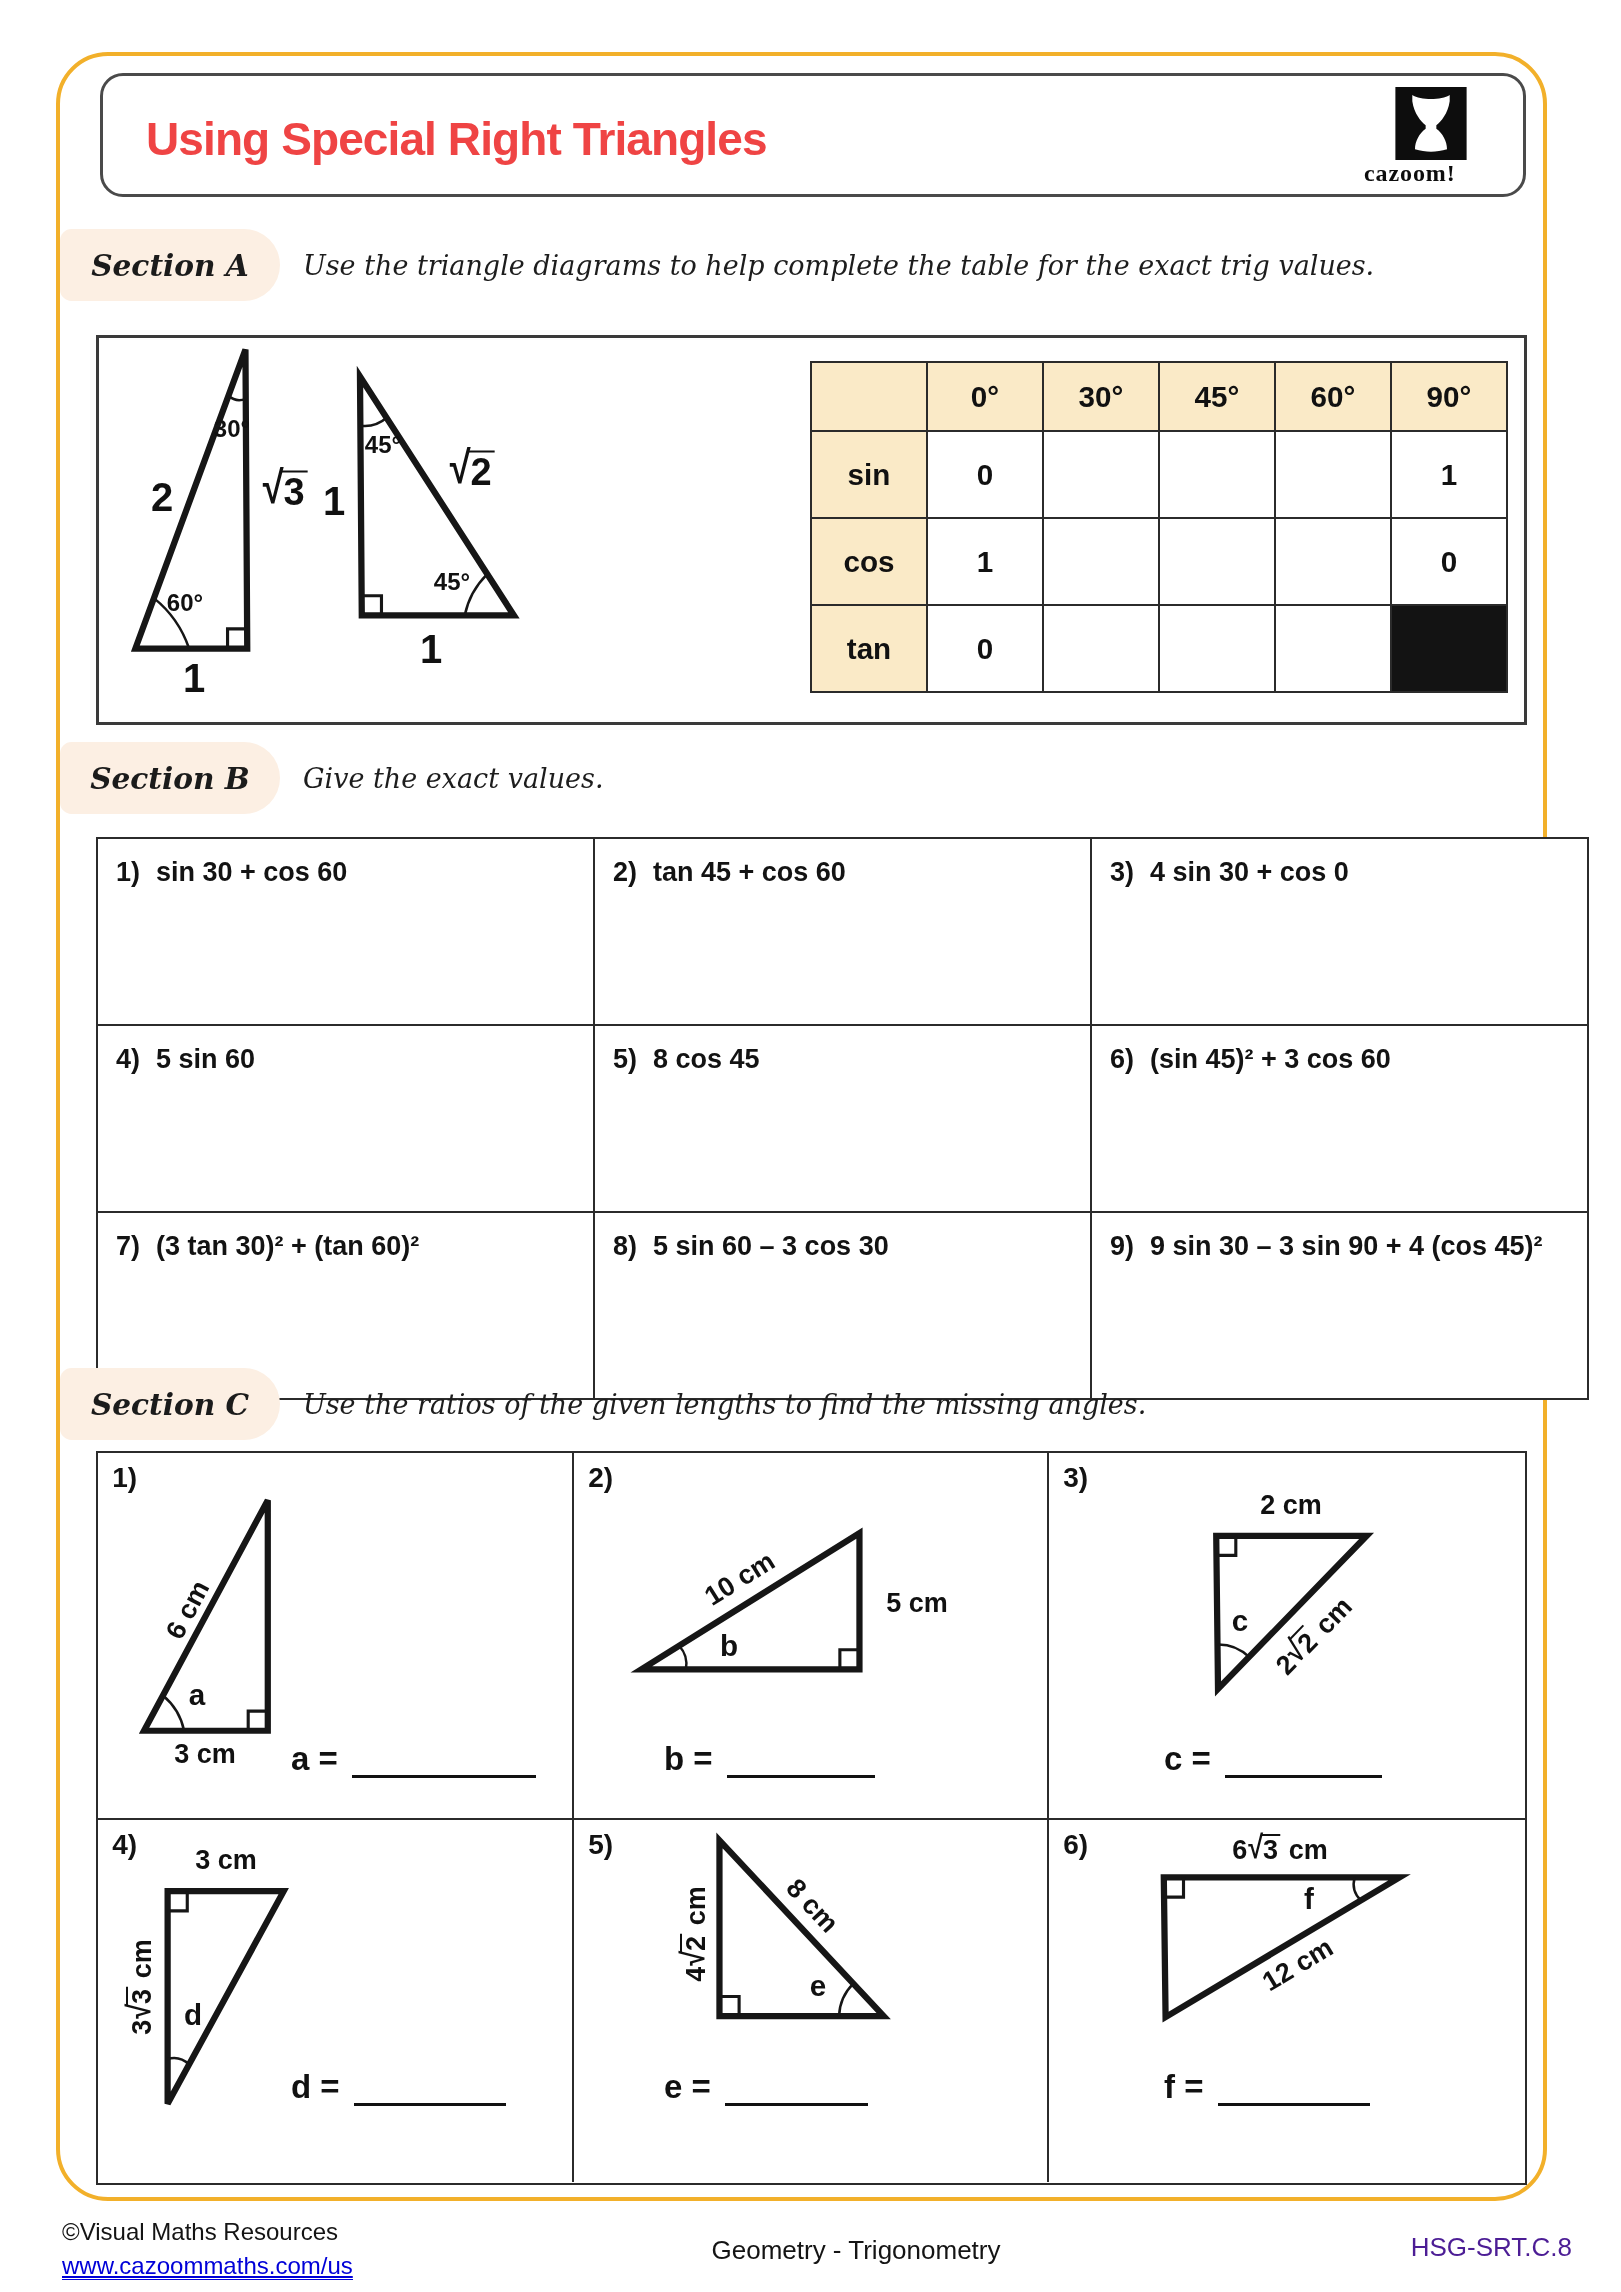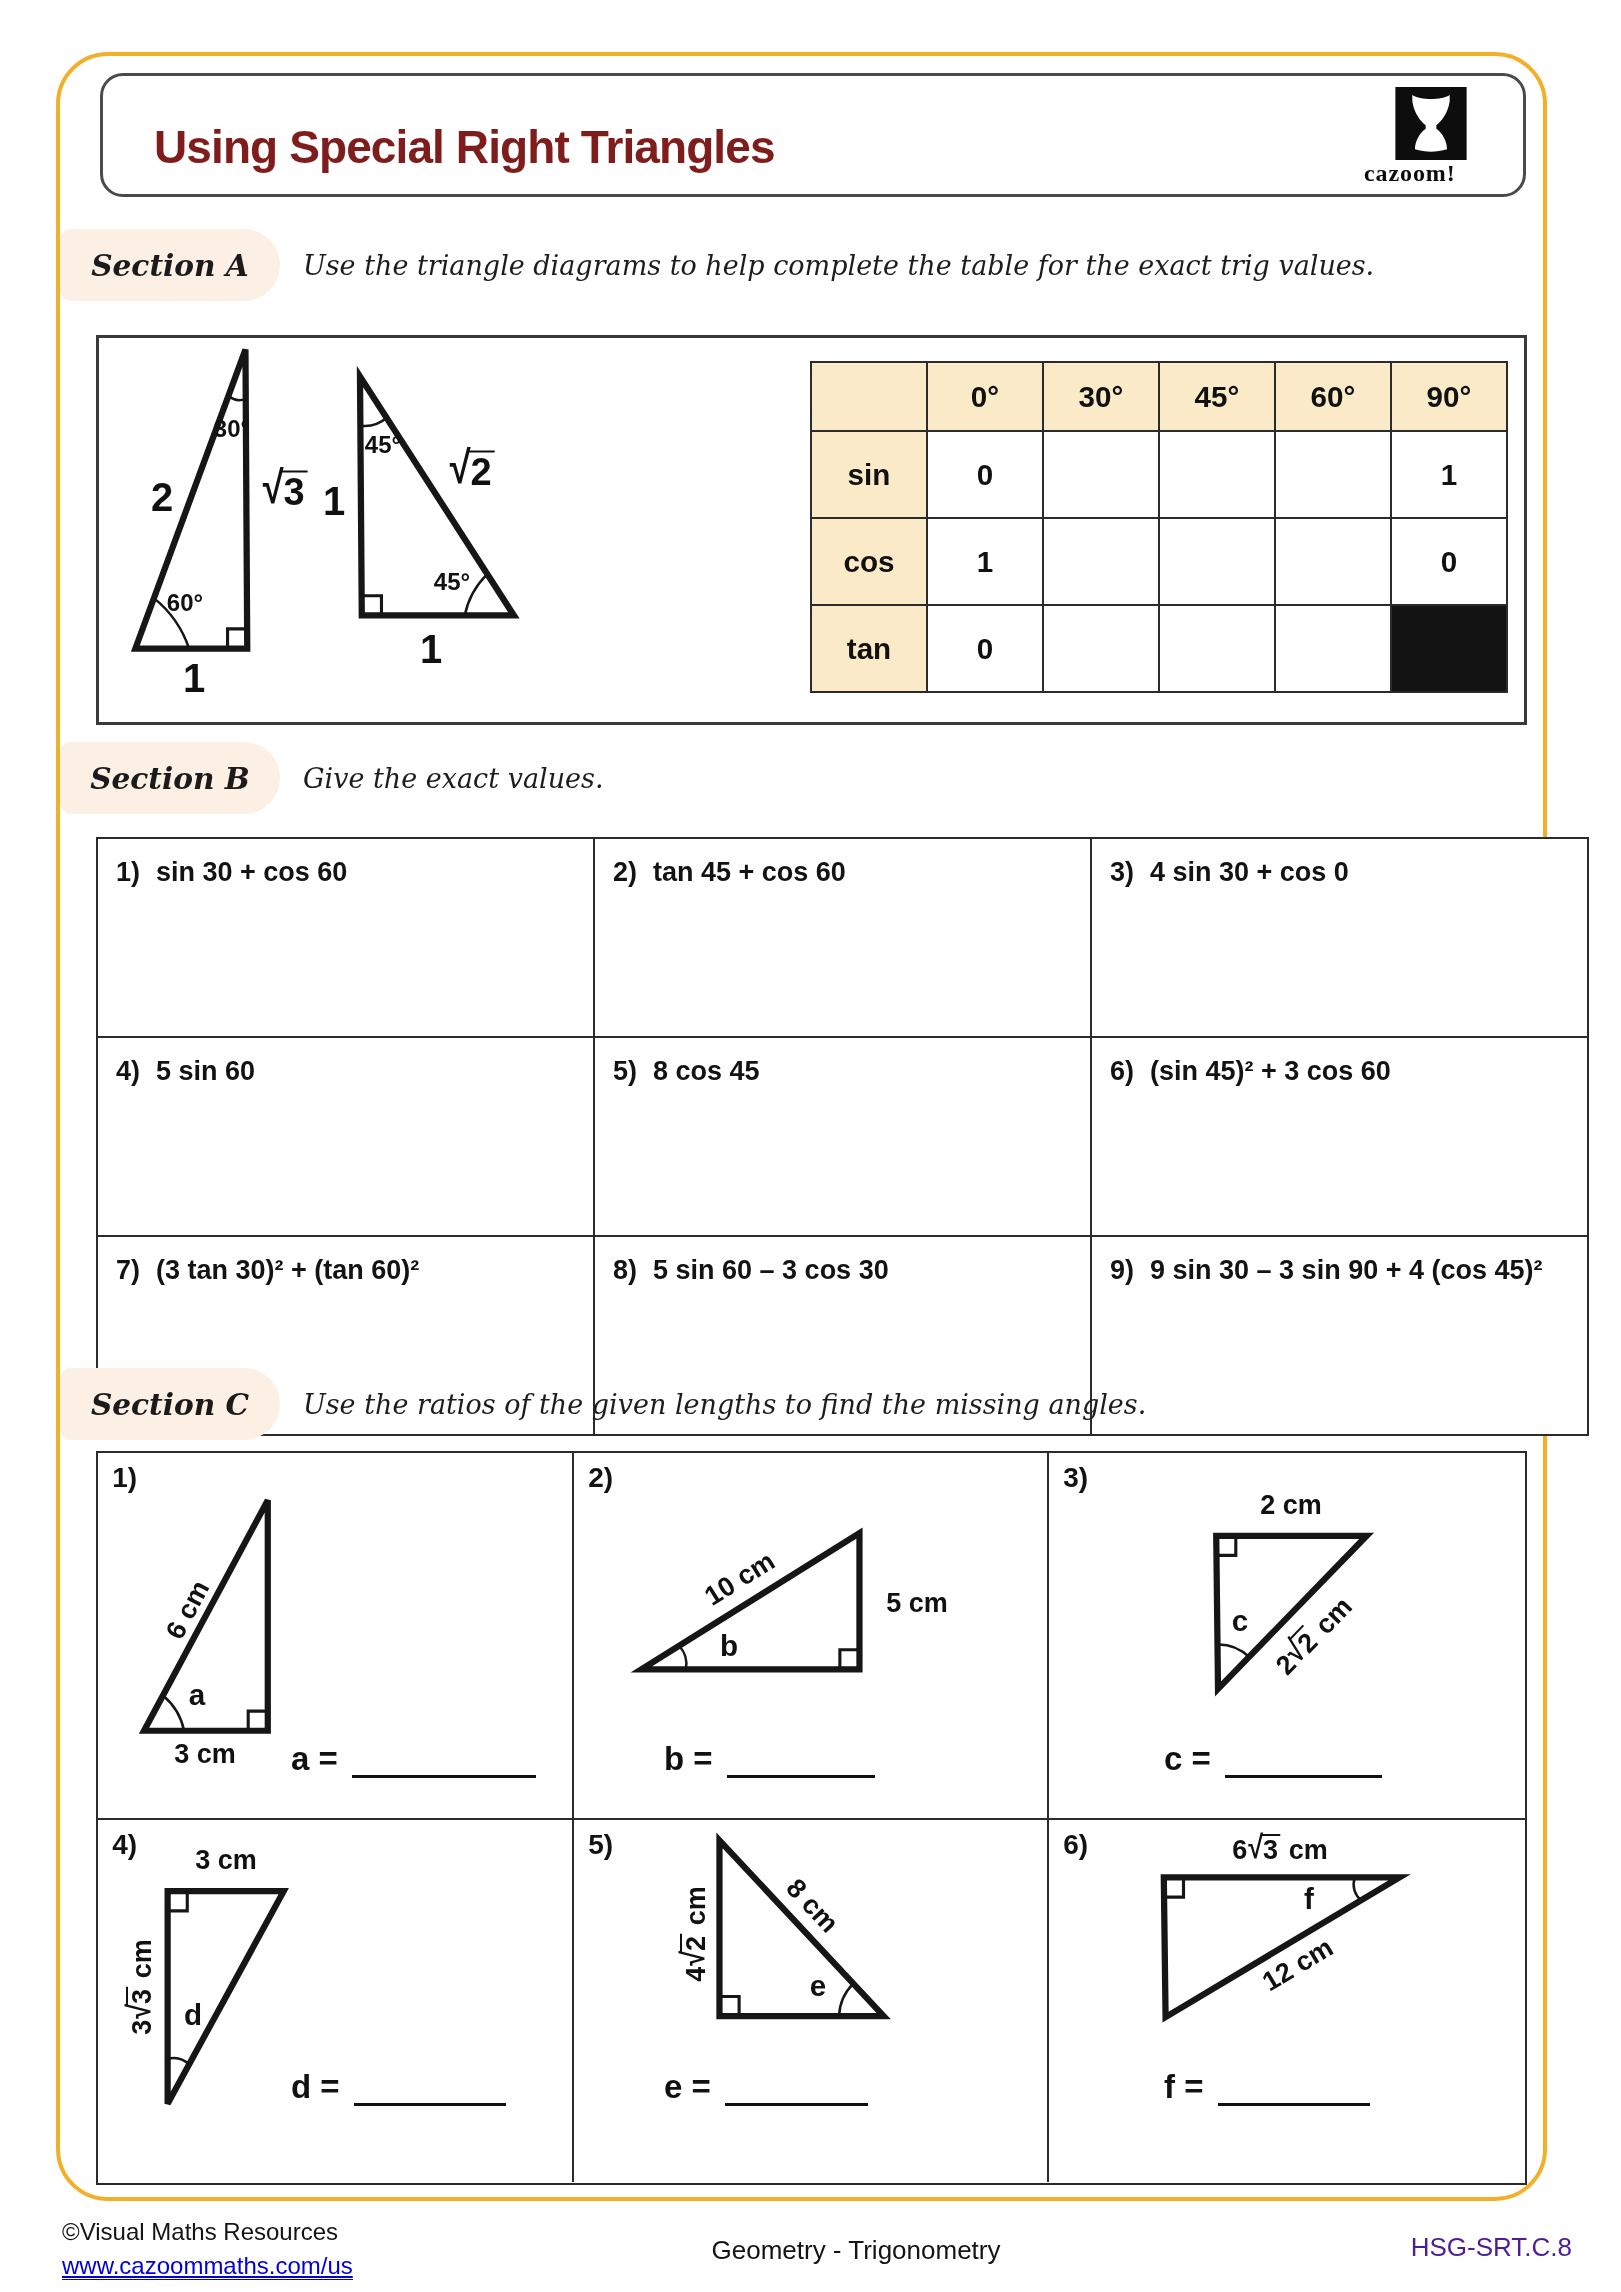--- a/index.html
+++ b/index.html
@@ -1,21 +1,21 @@
 <!DOCTYPE html>
 <html style="font-size:14.3px"><head>
 <meta charset="utf-8">
 <style>
   html,body{margin:0;padding:0;background:#fff;}
   .page{position:relative;width:1622px;height:2293px;background:#fff;font-family:"Liberation Sans",sans-serif;color:#141414;overflow:hidden;}
   .frame{position:absolute;left:56px;top:52px;width:1491px;height:2149px;border:4.5px solid #F2B02A;border-radius:52px;box-sizing:border-box;}
 
   
   .header-box{position:absolute;left:100px;top:73px;width:1426px;height:124px;border:3.6px solid #4a4a4a;border-radius:23px;background:#fff;box-sizing:border-box;}
-  .title{position:absolute;left:39px;top:50%;transform:translateY(-50%);margin:12px;font-size:46px;font-weight:bold;letter-spacing:-0.9px;color:#7f1d1d;}
+  .title{position:absolute;left:39px;top:50%;transform:translateY(-50%);margin:4px;font-size:46px;font-weight:bold;letter-spacing:-0.9px;color:#ef4444;}
   .logo{position:absolute;right:25px;top:10.7px;width:134px;text-align:left;}
   .logo svg{display:block;margin:0 auto;width:72px;height:73px;}
   .logo-text{font-family:"Liberation Serif",serif;font-weight:bold;font-size:24px;letter-spacing:0.9px;color:#0d0d0d;}
 
   
   .sec-label{position:absolute;left:60px;width:220px;height:72px;background:#FCEFE3;border-radius:12.5px 39px 39px 12.5px;display:flex;align-items:center;justify-content:center;font-family:"DejaVu Serif",serif;font-style:italic;font-weight:bold;font-size:29.6px;color:#1b1b1b;}
   .instruction{position:absolute;left:303px;height:72px;display:flex;align-items:center;font-family:"DejaVu Serif",serif;font-style:italic;font-size:27px;color:#1d1d1d;}
 
   
   .abox{position:absolute;left:96px;top:335px;width:1431px;height:390px;border:3.6px solid #3a3a3a;box-sizing:border-box;}
@@ -35,21 +35,21 @@
 
   
   .trig{position:absolute;left:711px;top:23px;border-collapse:collapse;}
   .trig td{border:2.7px solid #2b2b2b;text-align:center;vertical-align:middle;font-weight:bold;font-size:29.6px;height:83px;background:#fff;color:#111;}
   .trig tr.hrow td{height:65px;}
   .trig td.hd{background:#FAEAC7;}
   .trig td.black{background:#131313;}
 
   
   .bgrid{position:absolute;left:96px;top:837px;border-collapse:collapse;table-layout:fixed;}
-  .bgrid td{width:477px;height:167px;border:2.7px solid #2b2b2b;vertical-align:top;padding:18px 0 12px 18px;font-weight:bold;font-size:27px;background:#fff;color:#131313;}
+  .bgrid td{width:477px;height:167px;border:2.7px solid #2b2b2b;vertical-align:top;padding:18px 0 0 18px;font-weight:bold;font-size:27px;background:#fff;color:#131313;}
   .qnum{display:inline-block;margin-right:16px;}
 
   
   .cgrid{position:absolute;left:96px;top:1451px;width:1431px;height:734px;border:2.7px solid #2b2b2b;box-sizing:border-box;display:grid;grid-template-columns:476px 475px 476px;grid-template-rows:367px 362px;}
   .ccell{position:relative;border-right:2.7px solid #2b2b2b;border-bottom:2.7px solid #2b2b2b;box-sizing:border-box;}
   .ccell.lastcol{border-right:none;}
   .ccell.lastrow{border-bottom:none;}
   .csvg{position:absolute;left:0;top:0;width:100%;height:100%;}
   .qnum2{position:absolute;left:14.3px;top:9px;font-weight:bold;font-size:28px;color:#131313;}
   .ans{position:absolute;display:flex;align-items:flex-end;gap:14.3px;font-weight:bold;font-size:33px;color:#111;}

